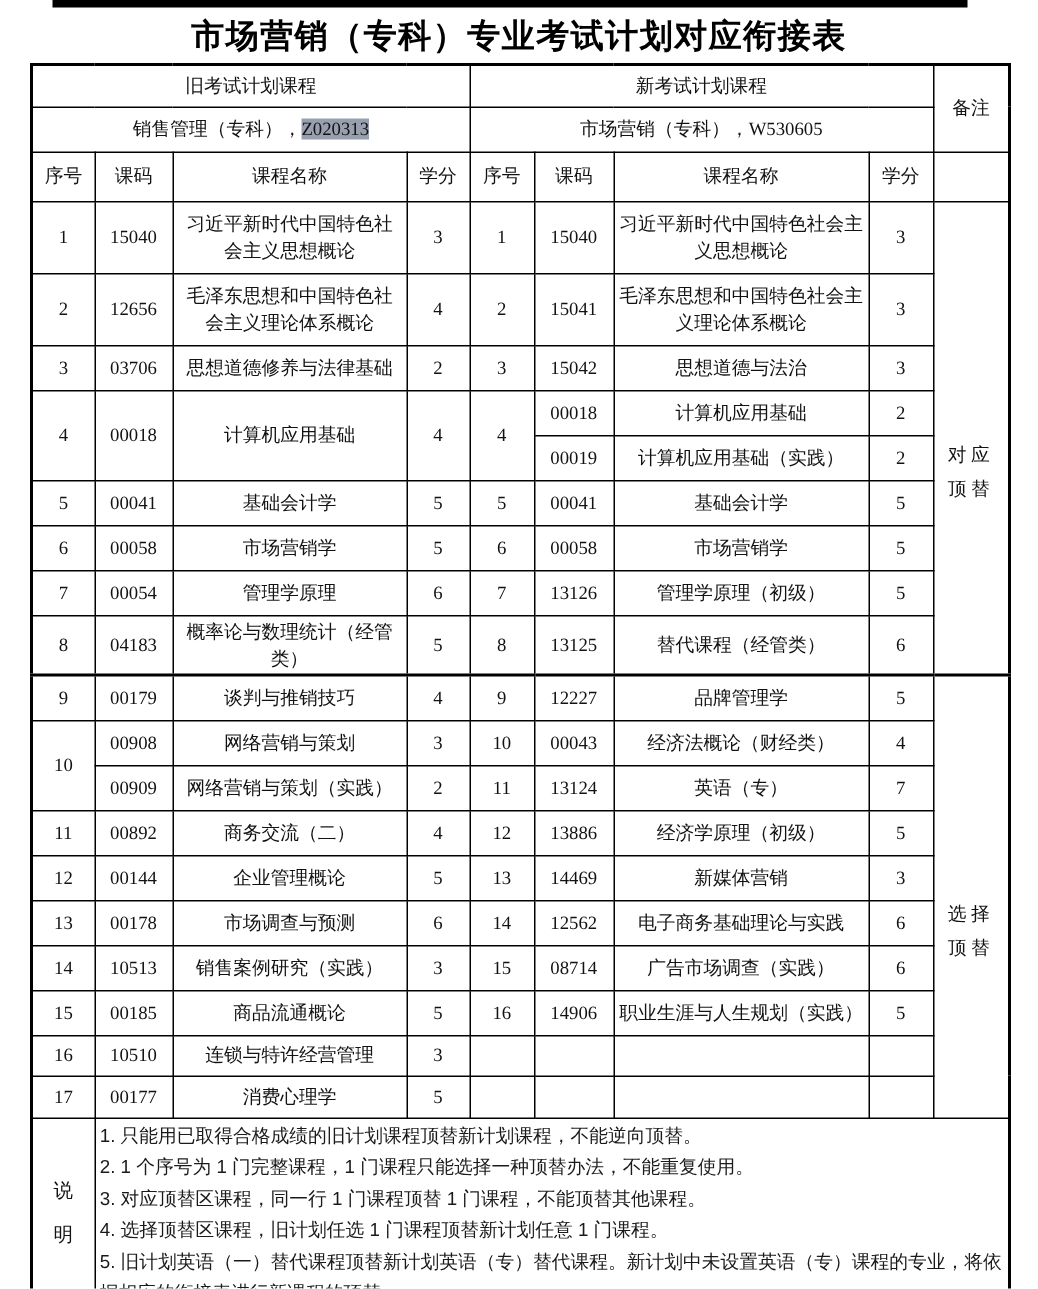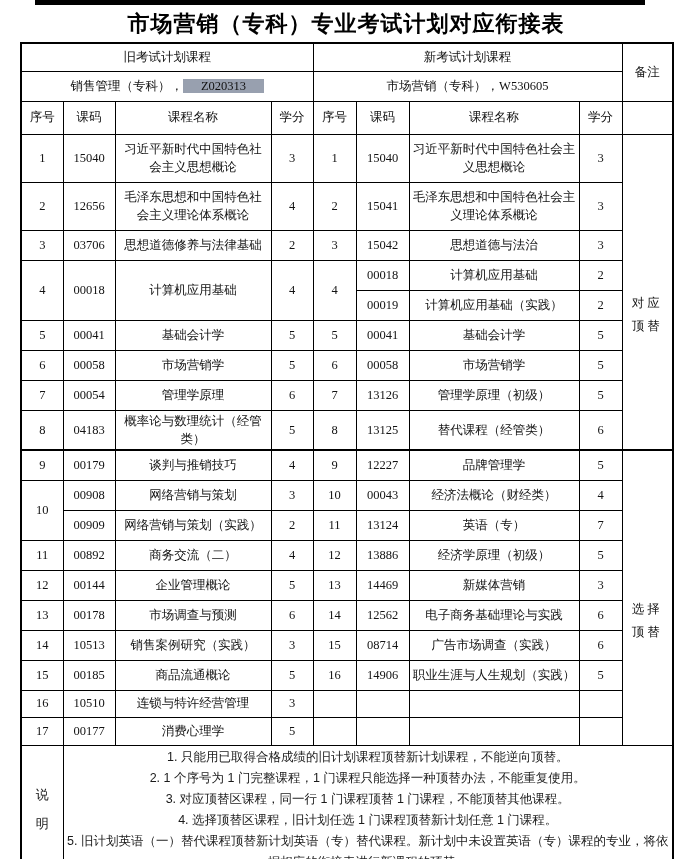--- a/index.html
+++ b/index.html
@@ -19,29 +19,29 @@
     border-collapse:collapse;table-layout:fixed;
     border:2px solid #000;
   }
   table.main td{
     border:1px solid #000;text-align:center;vertical-align:middle;
     font-size:12.5px;padding:1px 3px;overflow:hidden;line-height:1.45;
   }
   tr.head td{font-family:Liberation Serif, serif;font-size:12.5px;}
   td.name{text-align:left;padding-left:7px;}
   tr.sec td{border-top:2px solid #000;}
-  .hl{background:var(--hl,#98a0af);padding:0 18px;}
+  .hl{background:var(--hl,#98a0af);padding:0 0;}
   .vwrap{display:inline-block;width:2.6em;word-break:break-all;line-height:1.9;letter-spacing:3px;
          font-family:Liberation Sans, sans-serif;margin-top:47px;}
   .vlabel{display:inline-block;width:1.1em;word-break:break-all;line-height:2.2;
-         font-family:Liberation Sans, sans-serif;font-size:13px;}
+         font-family:Liberation Mono, monospace;font-size:13px;}
   td.notes-cell{text-align:left;vertical-align:middle;padding:6px 8px;}
   .note-line{
     font-family:"Liberation Sans","DejaVu Sans",sans-serif;
-    font-size:12.5px;line-height:21px;color:#1a1a1a;text-align:center;
+    font-size:12.5px;line-height:21px;color:#1a1a1a;text-align:left;
   }
 </style>
 </head>
 <body>
 
 <div class="top-bar"></div>
 <div class="doc-title">市场营销（专科）专业考试计划对应衔接表</div>
 
 <table class="main">
   <colgroup>

